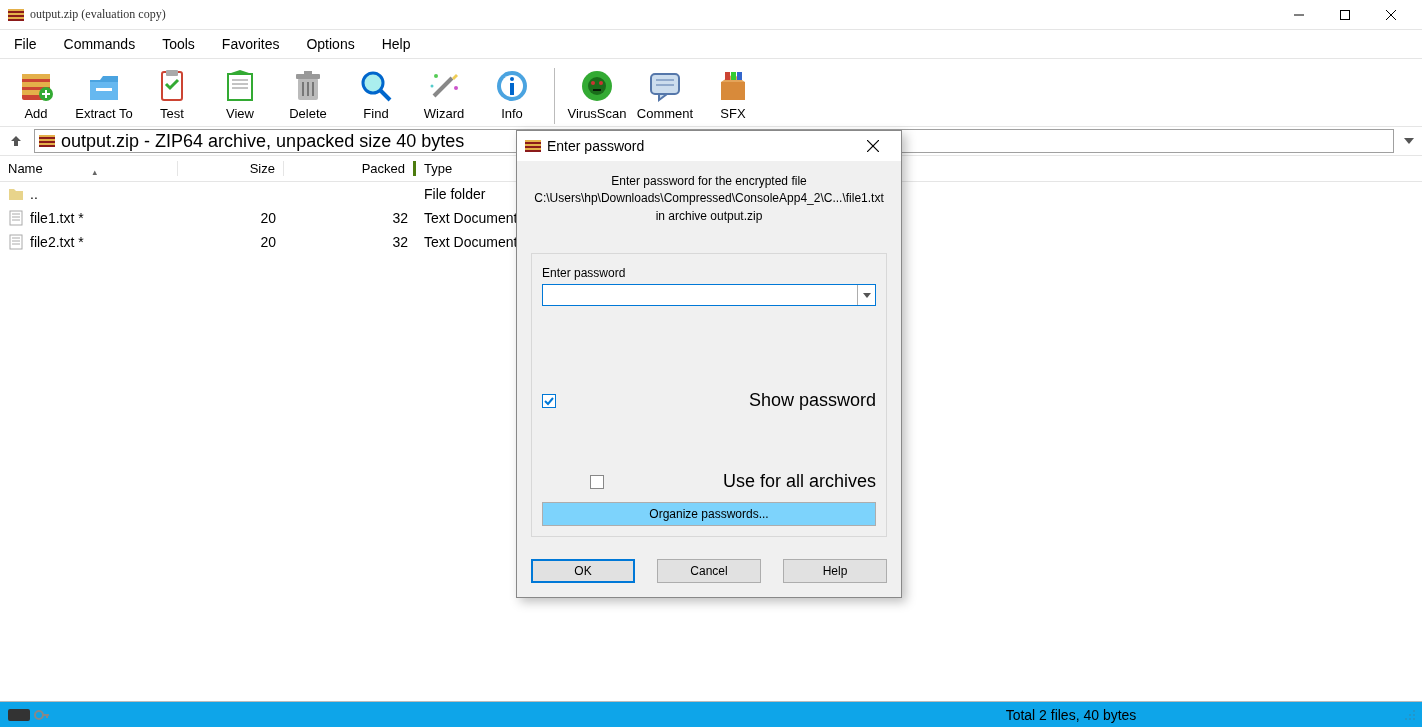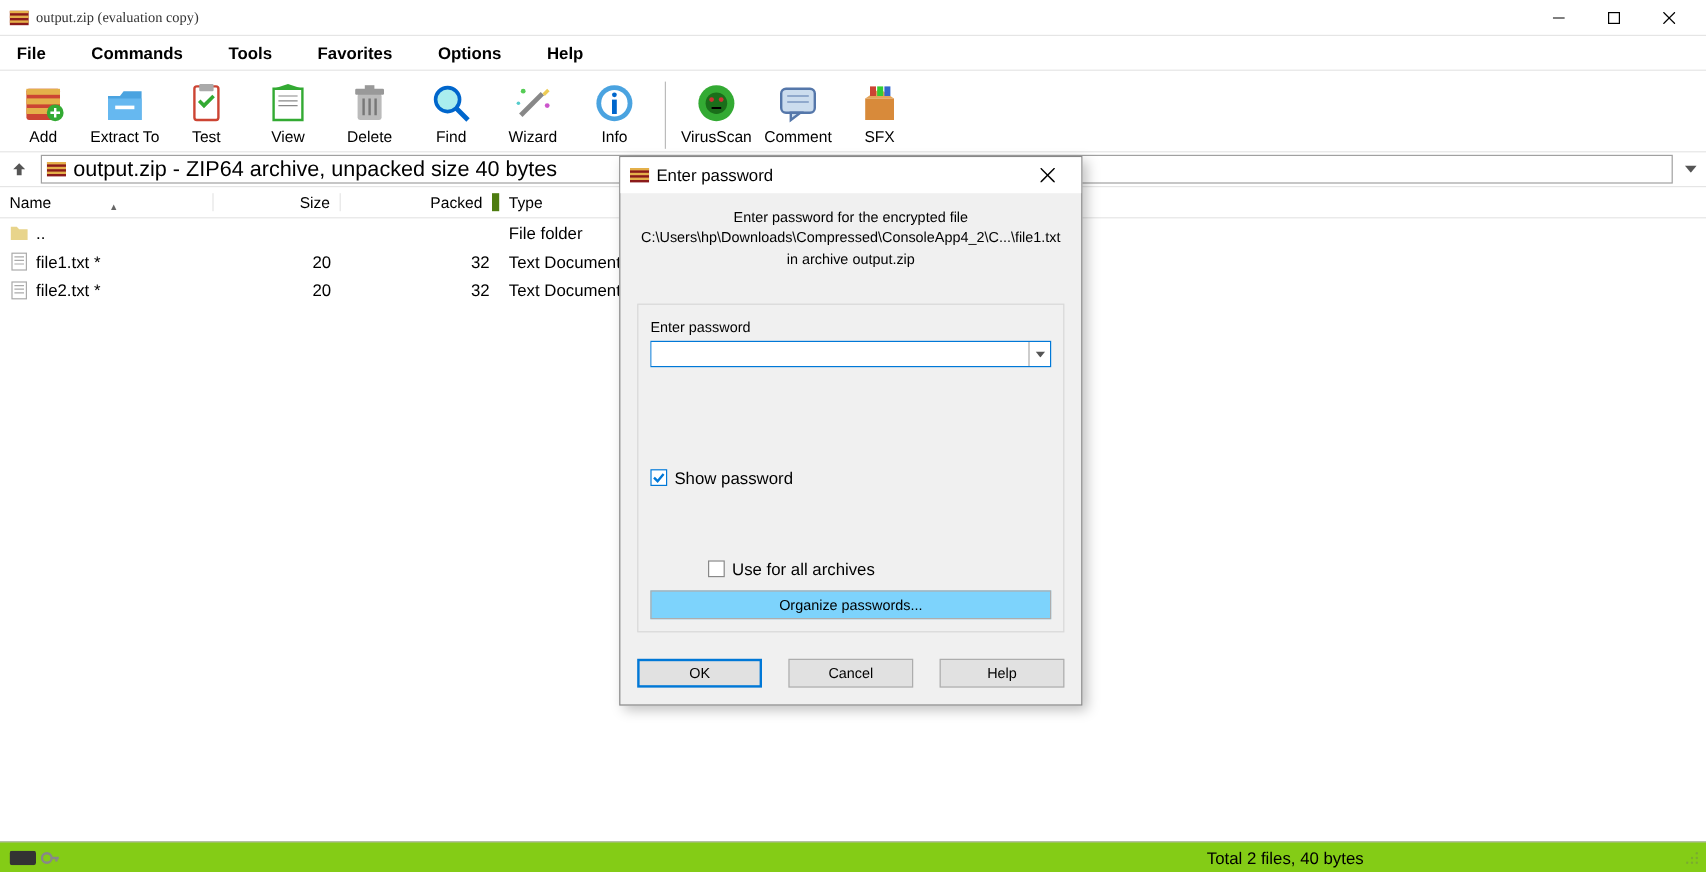--- a/index.html
+++ b/index.html
@@ -3,63 +3,63 @@
 <meta charset="utf-8">
 <style>
 * { box-sizing: border-box; margin: 0; padding: 0; font-family: "Segoe UI", Tahoma, sans-serif; }
 body { background: #fff; width: 1422px; height: 727px; overflow: hidden; position: relative; font-size: 13px; color: #000; }
 .titlebar { height: 30px; display: flex; align-items: center; padding: 0 8px; border-bottom: 1px solid #e5e5e5; }
 .titlebar .app-icon { width: 16px; height: 16px; margin-right: 6px; }
 .titlebar .title { font-size: 12px; color: #333; flex: 1; font-family: Liberation Serif, serif; }
 .win-controls { display: flex; gap: 0; }
 .win-controls div { width: 46px; height: 30px; display: flex; align-items: center; justify-content: center; color: #000; }
 .win-controls svg { width: 10px; height: 10px; }
-.menubar { height: 28px; display: flex; align-items: center; padding: 0 4px; gap: 18px; font-weight: bold; }
+.menubar { height: 28px; display: flex; align-items: center; padding: 0 4px; gap: 7px; }
 .menubar .menu-item { padding: 4px 10px; font-size: 14px; color: #000; }
 .toolbar { height: 68px; display: flex; align-items: center; padding: 2px 6px 0; gap: 8px; border-top: 1px solid #e5e5e5; }
 .tool-btn { display: flex; flex-direction: column; align-items: center; width: 60px; padding-top: 2px; font-size: 13px; color: #000; }
 .tool-icon { width: 36px; height: 36px; margin-bottom: 2px; }
 .tool-sep { width: 1px; background: #bbb; height: 56px; margin: 4px 4px 0; }
 .addrbar { height: 30px; display: flex; align-items: center; padding: 0 4px; gap: 6px; border-top: 1px solid #e5e5e5; border-bottom: 1px solid #e5e5e5; }
 .up-btn { width: 24px; height: 24px; display: flex; align-items: center; justify-content: center; }
 .addr-input { flex: 1; height: 24px; border: 1px solid #a0a0a0; display: flex; align-items: center; padding: 0 4px; font-size: 18px; background: #fff; }
 .addr-input .addr-icon { width: 16px; height: 16px; margin-right: 6px; }
 .addr-drop { width: 18px; display: flex; align-items: center; justify-content: center; }
 .list-header { height: 26px; display: flex; align-items: center; border-bottom: 1px solid #e5e5e5; font-size: 13px; color: #000; }
 .col-name { width: 178px; padding-left: 8px; border-right: 1px solid #e5e5e5; position: relative; }
 .col-size { width: 106px; text-align: right; padding-right: 8px; border-right: 1px solid #e5e5e5; }
-.col-packed { width: 132px; text-align: right; padding-right: 8px; border-right: 6px solid #4d7c0f; }
+.col-packed { width: 132px; text-align: right; padding-right: 8px; border-right: 3px solid #4d7c0f; }
 .col-type { flex: 1; padding-left: 8px; }
 .sort-caret { position: absolute; right: 80px; top: 6px; font-size: 9px; color: #666; }
 .file-list { height: 500px; overflow: auto; }
 .file-row { height: 24px; display: flex; align-items: center; font-size: 14px; }
 .file-row .cell-name { width: 178px; padding-left: 8px; display: flex; align-items: center; gap: 6px; }
 .file-row .cell-size { width: 106px; text-align: right; padding-right: 8px; }
 .file-row .cell-packed { width: 132px; text-align: right; padding-right: 8px; }
 .file-row .cell-type { flex: 1; padding-left: 8px; }
 .file-icon { width: 16px; height: 16px; }
-.statusbar { position: absolute; bottom: 0; left: 0; right: 0; height: 26px; border-top: 1px solid #bbb; display: flex; align-items: center; background: #84cc16; }
+.statusbar { position: absolute; bottom: 0; left: 0; right: 0; height: 26px; border-top: 1px solid #bbb; display: flex; align-items: center; background: #0ea5e9; }
 .status-left { width: 200px; padding-left: 8px; display: flex; gap: 4px; align-items: center; }
 .status-center { flex: 1; text-align: center; font-size: 14px; padding-left: 540px; }
 .status-grip { width: 16px; height: 16px; margin-right: 4px; opacity: 0.3; }
 
 
 .dialog { position: absolute; left: 516px; top: 130px; width: 386px; background: #f0f0f0; border: 1px solid #888; box-shadow: 4px 4px 10px rgba(0,0,0,0.25); }
 .dlg-titlebar { height: 30px; background: #fff; display: flex; align-items: center; padding: 0 8px; }
 .dlg-titlebar .dlg-icon { width: 16px; height: 16px; margin-right: 6px; }
 .dlg-titlebar .dlg-title { flex: 1; font-size: 14px; }
 .dlg-close { width: 40px; height: 30px; display: flex; align-items: center; justify-content: center; }
 .dlg-body { padding: 12px 14px 14px; }
 .dlg-msg { text-align: center; font-size: 12px; color: #000; line-height: 1.45; margin-bottom: 28px; }
 .dlg-group { border: 1px solid #d8d8d8; background: #f0f0f0; padding: 12px 10px 10px; position: relative; }
 .lbl { font-size: 12px; color: #000; display: block; margin-bottom: 4px; }
 .combo { display: flex; height: 22px; border: 1px solid #0078d7; background: #fff; }
 .combo input { flex: 1; border: none; outline: none; padding: 0 4px; font-size: 12px; }
 .combo .combo-btn { width: 18px; display: flex; align-items: center; justify-content: center; border-left: 1px solid #adadad; }
-.chk { display: flex; align-items: center; gap: 6px; font-size: 14px; margin-top: 84px; }
+.chk { display: flex; align-items: center; gap: 6px; font-size: 18px; margin-top: 84px; justify-content: space-between; }
 .chkbox { width: 14px; height: 14px; border: 1px solid #0078d7; background: #fff; display: flex; align-items: center; justify-content: center; color: #0078d7; }
 .chkbox.unchecked { border-color: #888; color: transparent; }
 .chk2 { margin-top: 60px; margin-left: 48px; }
 .orgbtn { width: 100%; height: 24px; margin-top: 10px; background: #7dd3fc; border: 1px solid #adadad; font-size: 12px; display: flex; align-items: center; justify-content: center; }
 .dlg-btnrow { display: flex; gap: 22px; margin-top: 22px; justify-content: space-between; }
 .dlg-btn { width: 106px; height: 24px; background: #e1e1e1; border: 1px solid #adadad; font-size: 12px; display: flex; align-items: center; justify-content: center; }
 .dlg-btn.primary { border: 2px solid #0078d7; }
 </style>
 </head>
 <body>

